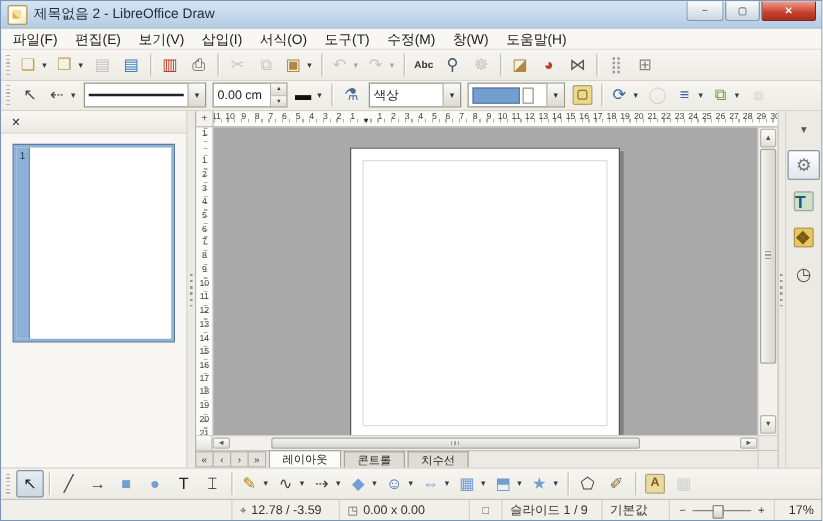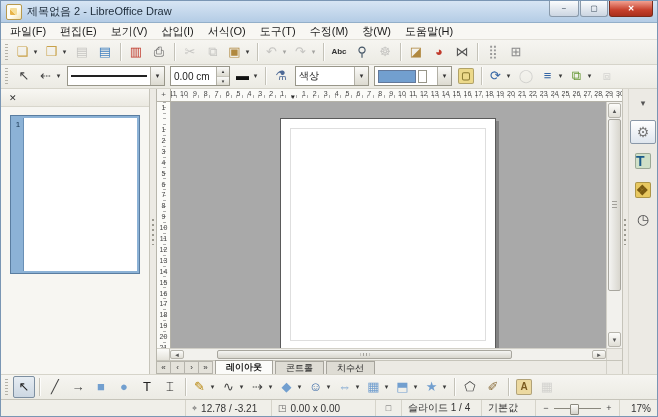--- a/index.html
+++ b/index.html
@@ -87,21 +87,21 @@
   .hthumb{position:absolute;top:0;bottom:0;left:8%;width:72%;background:linear-gradient(#f4f4f2,#d8d6ce);border:1px solid #a8a69e;border-radius:2px}
   .hthumb::after{content:"";position:absolute;top:2px;bottom:2px;left:50%;width:9px;transform:translateX(-50%);background:repeating-linear-gradient(90deg,#a2a09a 0 1px,transparent 1px 3px)}
   .corner{width:15px;flex:none;background:#eceae4;border-left:1px solid #d2d0c8}
 
   .tabs-row{height:13px;flex:none;display:flex;align-items:flex-end;background:#eceae4;border-top:1px solid #c6c4ba}
   .tnav{width:13px;height:11px;flex:none;display:inline-flex;align-items:center;justify-content:center;background:#e4e2da;border:1px solid #b6b4ac;margin-left:-1px}
   .tnav .g{font-size:8px;color:#333;line-height:1}
   .tab{height:12px;flex:none;display:inline-flex;align-items:center;padding:0 10px;background:#dedcd4;border:1px solid #a6a49c;border-bottom:none;margin-left:2px}
   .tab .lb{font-size:9px;color:#222;white-space:nowrap}
   .tab.active{background:#fbfbf9;height:13px}
-  .tab.active .lb{font-weight:bold}
+  .tab.active .lb{font-weight:normal}
   .tabfill{flex:1}
 
   
   .sidebar{width:34px;flex:none;display:flex;background:#eceae4;border-left:1px solid #c6c4ba}
   .sb-handle{width:5px;flex:none;position:relative;border-right:1px solid #d8d6ce}
   .sb-handle::after{content:"";position:absolute;left:1px;top:50%;width:2px;height:26px;transform:translateY(-50%);background:repeating-linear-gradient(#9a988e 0 2px,transparent 2px 5px)}
   .sb-icons{flex:1;display:flex;flex-direction:column;align-items:center;padding-top:2px;gap:5px}
   .sbtn{width:24px;height:22px;display:inline-flex;align-items:center;justify-content:center;border:1px solid transparent;border-radius:2px}
   .sbtn .g{font-size:14px;line-height:1}
   .sbtn .g.sm{font-size:9px}
@@ -472,31 +472,31 @@
           <span class="g gbg" style="color: rgb(122, 90, 32); background: rgb(236, 217, 160);">A</span>
         </span><span class="tbtn dis">
           <span class="g" style="color: rgb(170, 170, 170);">▦</span>
         </span></span>
   </div>
 
   <div class="statusbar">
     <div class="sbf blank"></div>
     <div class="sbf pos">
       <span class="sic">⌖</span>
-      <span>12.78 / -3.21</span>
+      <span>12.78 / -3.59</span>
     </div>
     <div class="sbf size">
       <span class="sic">◳</span>
       <span>0.00 x 0.00</span>
     </div>
     <div class="sbf mod">
       <span class="sic">□</span>
     </div>
     <div class="sbf slide">
-      <span>슬라이드 1 / 4</span>
+      <span>슬라이드 1 / 9</span>
     </div>
     <div class="sbf styl">
       <span>기본값</span>
     </div>
     <div class="sbf zoomsl">
       <span class="zbtn">−</span>
       <span class="ztrack">
         <i class="znotch"></i>
         <i class="zthumb"></i>
       </span>

